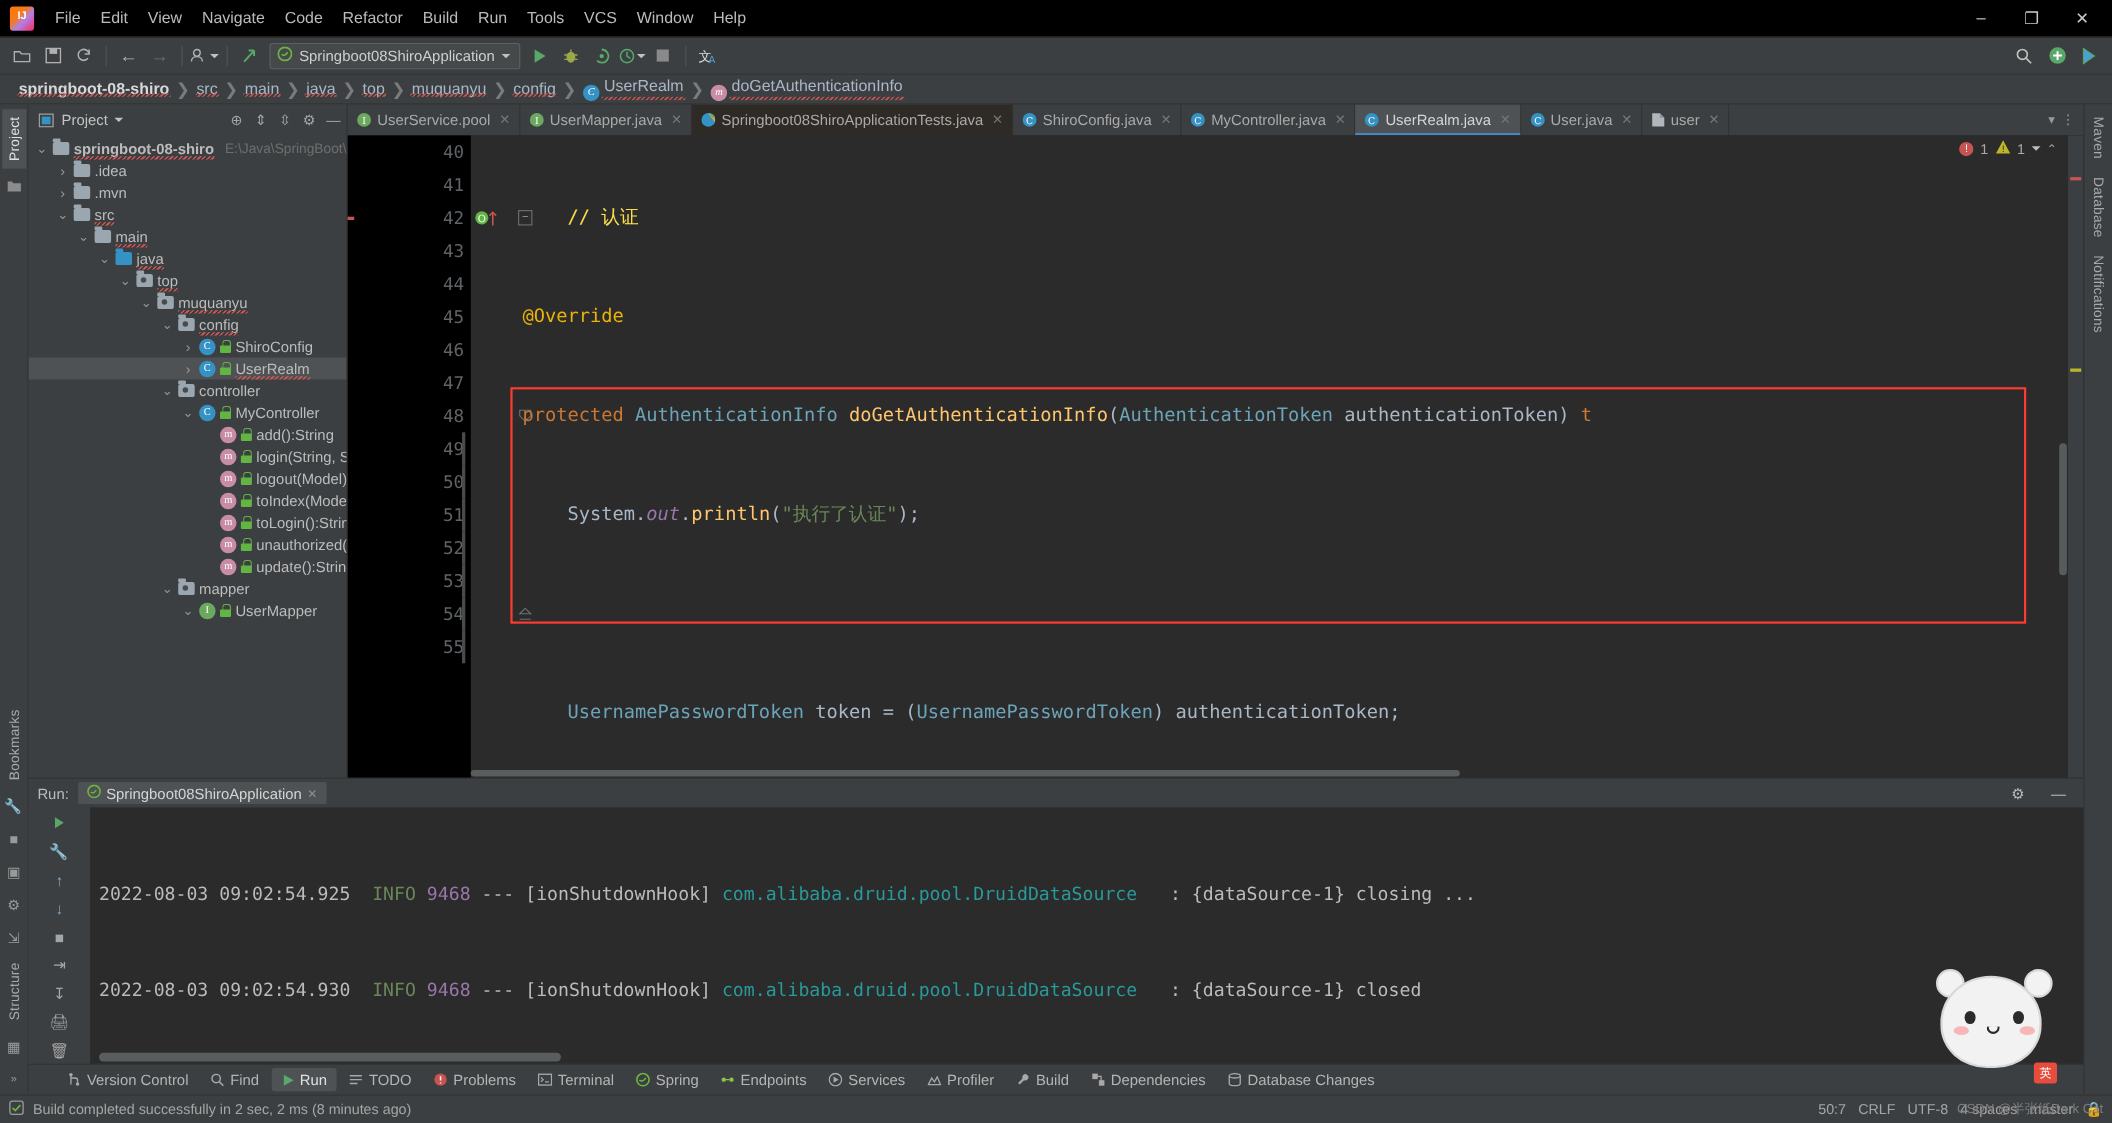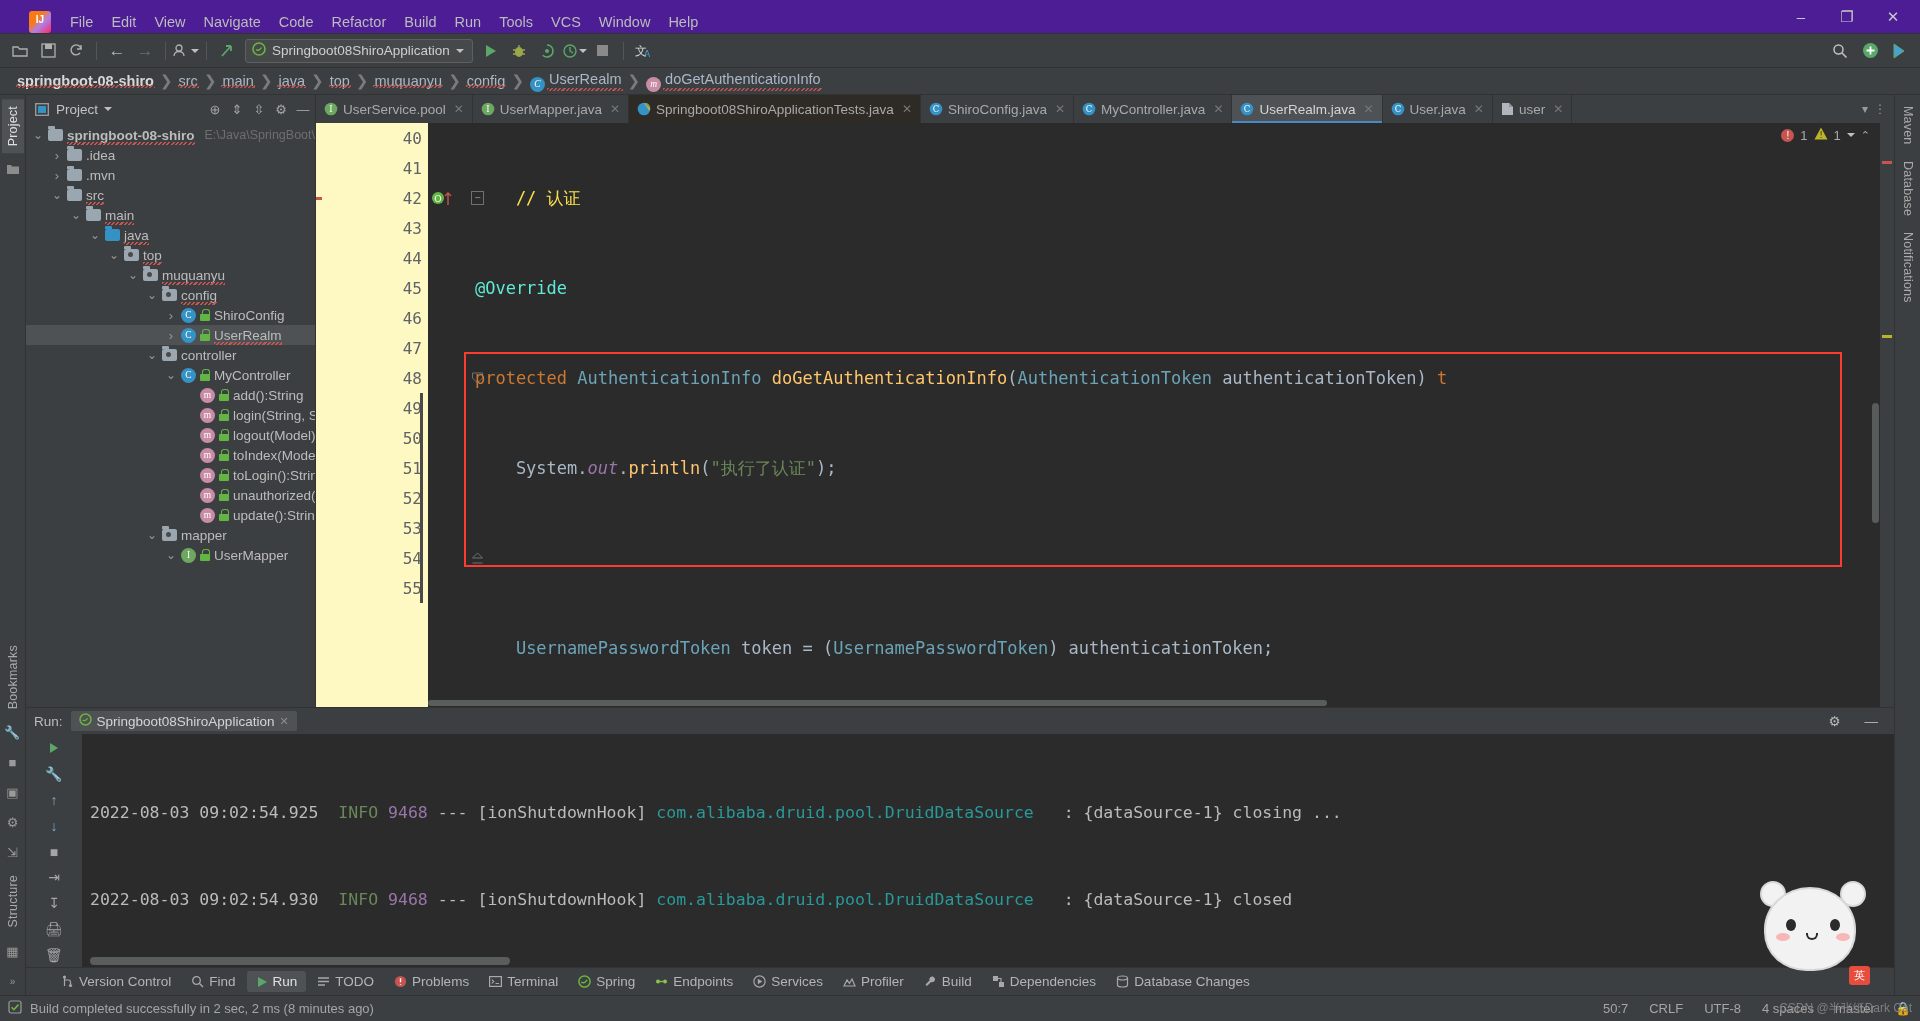--- a/index.html
+++ b/index.html
@@ -13,25 +13,24 @@
   }
   .ide {
     width: 1920px; height: 1021px;
     display: flex; flex-direction: column;
     background: #3c3f41; color: #bbbbbb;
   }
 
   
   .menubar {
     height: 34px; flex: 0 0 34px;
-    display: flex; align-items: flex-end;
-    background: #4c1d95;
+    display: flex; align-items: center;
+    background: #000000;
     border-bottom: 1px solid #323232;
     position: relative;
-    padding-left: 20px;
   }
   .logo {
     width: 22px; height: 22px; margin: 0 10px 0 9px;
     border-radius: 3px;
     background: linear-gradient(135deg,#f97a12 0%,#f97a12 35%,#b07eea 60%,#fe2857 100%);
     position: relative; flex: 0 0 22px;
   }
   .logo::after {
     content: "IJ"; position: absolute; left: 0; right: 0; top: 3px;
     text-align: center; font-size: 10px; color: #fff; font-weight: bold;
@@ -163,40 +162,40 @@
     font-size:13.5px; color:#a9a9a9; white-space:nowrap; border-right:1px solid #323232;
     position:relative;
   }
   .tab.active { background:#4e5254; color:#d4d4d4; }
   .tab.active::after{content:"";position:absolute;left:0;right:0;bottom:0;height:2px;background:#4a88c7;}
   .tab .x { color:#777; font-size:12px; margin-left:3px; }
   .tabs-right { margin-left:auto; display:flex; align-items:center; gap:6px; padding:0 8px; color:#9a9a9a; font-size:12px; }
 
   .ed-wrap { flex:1 1 auto; display:flex; position:relative; min-height:0; overflow:hidden; background:#2b2b2b; }
   .gutter {
-    flex:0 0 112px; width:112px; background:#fef9c3; position:relative;
+    flex:0 0 112px; width:112px; background:#000000; position:relative;
     font-family:"DejaVu Sans Mono", monospace; font-size:16px; color:#606366;
   }
   .gline { height:30px; display:flex; align-items:center; justify-content:flex-end; padding-right:6px; position:relative;}
   .gnum { color:#606366; }
   .g-ann { position:absolute; right:-28px; width:26px; height:30px; display:flex; align-items:center; justify-content:center;}
   .fold {
     position:absolute; right:-56px; top:8px; width:13px; height:14px;
     border:1px solid #6e7174; color:#8b8e90; font-size:10px; line-height:12px; text-align:center;
   }
   .code {
     flex:1 1 auto; position:relative; overflow:hidden;
     font-family:"DejaVu Sans Mono", monospace; font-size:17px; line-height:30px;
     color:#a9b7c6; padding-left:6px; white-space:pre;
   }
   .cl { height:30px; white-space:pre; }
   .kw{color:#cc7832;} .str{color:#6a8759;} .cmt{color:#fde047;}
   .typ{color:#6ba4b8;} .mth{color:#ffc66d;} .fld{color:#9876aa;}
   .blue{color:#4a9fd4;} .white{color:#a9b7c6;}
-  .teal{color:#5eead4;}
+  .teal{color:#eab308;}
 
   .redbox {
     position:absolute; border:2px solid #fe3b30; pointer-events:none; z-index:5;
   }
   .err-strip {
     position:absolute; right:0; top:0; bottom:0; width:14px; background:#3c3f41;
   }
   .err-mark { position:absolute; right:2px; width:10px; height:3px; }
   .ed-scroll-h {
     position:absolute; left:112px; right:16px; bottom:0; height:8px;
@@ -236,21 +235,21 @@
     background:#3c3f41; border-top:1px solid #323232; padding-left:26px; font-size:13.5px; color:#b4b4b4;
   }
   .bb { display:flex; align-items:center; gap:5px; padding:3px 9px; border-radius:3px; white-space:nowrap;}
   .bb.sel { background:#4e5254; color:#e0e0e0; }
 
   
   .statusbar {
     height:26px; flex:0 0 26px; display:flex; align-items:center;
     background:#3c3f41; border-top:1px solid #323232; font-size:13px; color:#a5a5a5; padding:0 8px; gap:8px;
   }
-  .sb-right { margin-left:auto; display:flex; align-items:flex-start; gap:21px; }
+  .sb-right { margin-left:auto; display:flex; align-items:flex-start; gap:11px; }
 
   
   .sticker {
     position:absolute; right:52px; bottom:30px; width:110px; height:110px; z-index:40;
     pointer-events:none;
   }
   .sticker .face {
     position:absolute; left:6px; top:6px; width:92px; height:84px; background:#f2f2f2;
     border-radius:50% 50% 46% 46%; border:2px solid #d8d8d8;
   }

